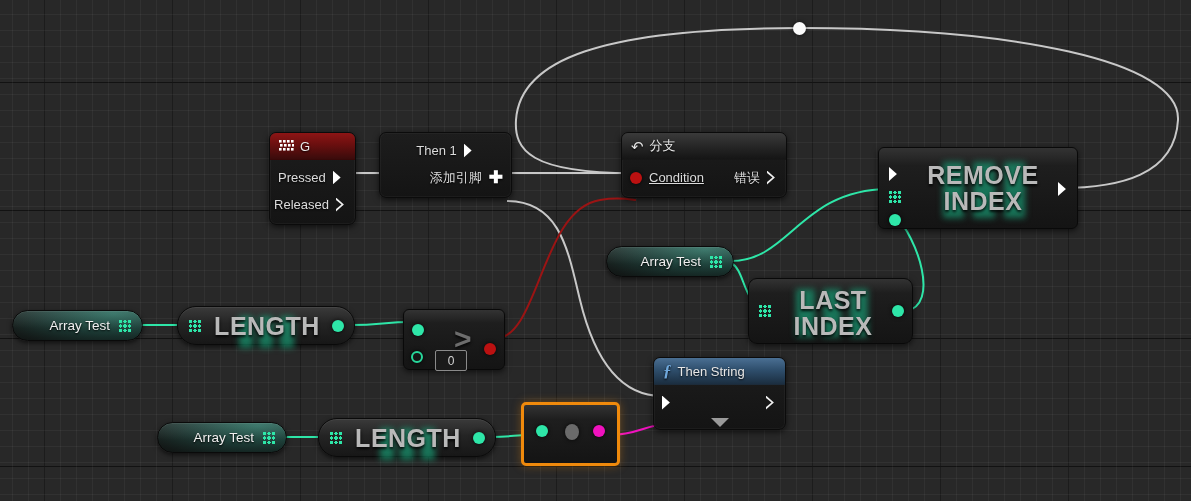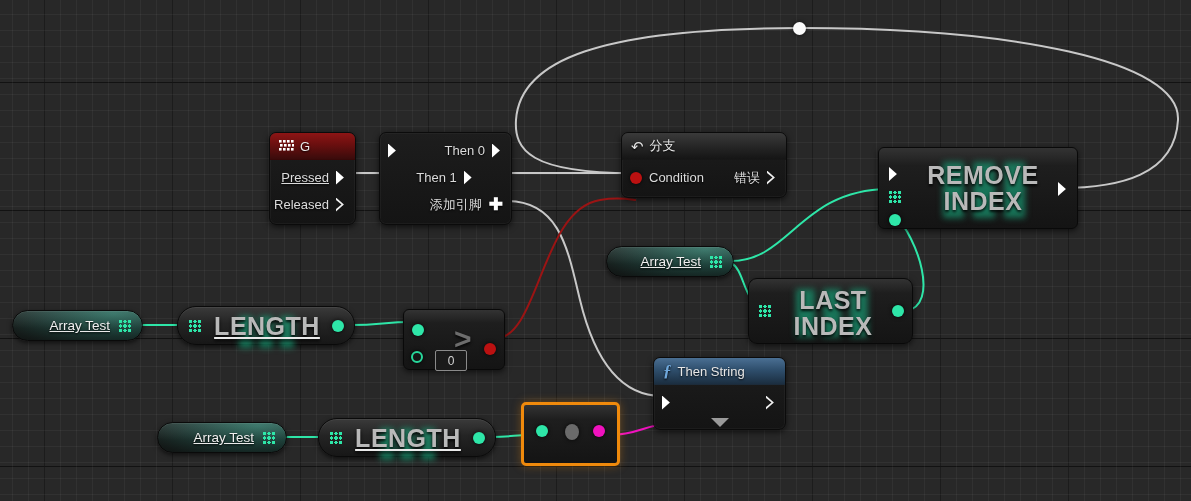--- a/index.html
+++ b/index.html
@@ -35,21 +35,21 @@
     border-bottom:1px solid rgba(0,0,0,.6);
     text-shadow:0 1px 2px rgba(0,0,0,.9);
   }
   .title.red{background:linear-gradient(to bottom,#8e1515 0%,#6a0f0f 45%,#3a0b0b 100%);}
   .title.blue{background:linear-gradient(to bottom,#4a6f93 0%,#2f4f6d 45%,#1b2e40 100%);}
   .title.dark{background:linear-gradient(to bottom,#3a3a3a 0%,#232323 60%,#151515 100%);}
   .body{padding:4px 0 6px 0;}
 
   .row{display:flex;align-items:center;height:27px;font-size:13px;color:#dcdcdc;
        padding:0 8px;justify-content:space-between;text-shadow:0 1px 2px #000;}
-  .row .left{display:flex;align-items:center;gap:7px;}
+  .row .left{display:flex;align-items:center;gap:7px;text-decoration:underline;}
   .row .right{display:flex;align-items:center;gap:7px;}
 
   
   .exec{width:11px;height:14px;position:relative;flex:none;}
   .exec i{position:absolute;inset:0;
     background:#fff;clip-path:polygon(0 0,72% 50%,0 100%);}
   .exec.hollow i{background:transparent;border:1.6px solid #efefef;
     clip-path:polygon(0 0,72% 50%,0 100%,0 84%,52% 50%,0 16%);
     background:#efefef;border:0;}
   
@@ -79,21 +79,21 @@
       radial-gradient(circle 1.7px at 11.5px 11.5px,#2ee6a8 99%,transparent 100%);
   }
 
   
   .pill{
     border-radius:16px;
     background:linear-gradient(to bottom,#3a3a3a 0%,#242424 45%,#171717 100%);
     border:1px solid #0a0a0a;
     box-shadow:0 2px 5px rgba(0,0,0,.6), inset 0 1px 0 rgba(255,255,255,.07);
     display:flex;align-items:center;justify-content:center;
-    padding:0 10px;color:#eaeaea;font-size:14px;text-decoration:underline;
+    padding:0 10px;color:#eaeaea;font-size:14px;
   }
   .pill.var{
     background:
       linear-gradient(to bottom,rgba(255,255,255,.10) 0%,rgba(0,0,0,.18) 60%,rgba(0,0,0,.35) 100%),
       radial-gradient(120% 180% at 78% 10%, #2d6f61 0%, #22443e 42%, #1b2422 72%, #141616 100%);
   }
   .pill .plabel{font-size:13.5px;color:#f0f0f0;text-shadow:0 1px 2px #000;}
 
   .bigtext{
     font-size:25px;font-weight:bold;color:#b9b9b9;letter-spacing:.5px;
@@ -181,54 +181,41 @@
   </svg>
 
   <div class="knot" style="left:793px;top:22px;"></div>
 
   <div class="node fnode" style="left:269px;top:132px;width:87px;">
     <div class="title red">
       <span class="kbicon"></span>
       <span>G</span>
     </div>
     <div class="body">
-      <div class="row" style="justify-content:flex-end;text-decoration:underline;">
+      <div class="row" style="">
         <span class="right">
           <span>Pressed</span>
           <span class="exec">
               <i></i>
             </span>
         </span>
       </div>
       <div class="row" style="justify-content:flex-end;">
         <span class="right">
           <span>Released</span>
           <span class="exec hollow">
               <i></i>
             </span>
         </span>
       </div>
     </div>
   </div>
 
   <div class="node fnode" style="left:379px;top:132px;width:133px;">
     <div class="body">
-      <div class="row">
-        <span class="left">
-            <span class="exec">
-              <i></i>
-            </span>
-          </span>
-        <span class="right">
-          <span>Then 0</span>
-          <span class="exec">
-              <i></i>
-            </span>
-        </span>
-      </div>
       <div class="row" style="justify-content:center;">
         <span class="right">
           <span>Then 1</span>
           <span class="exec">
               <i></i>
             </span>
         </span>
       </div>
       <div class="row" style="justify-content:flex-end;">
         <span class="right">

